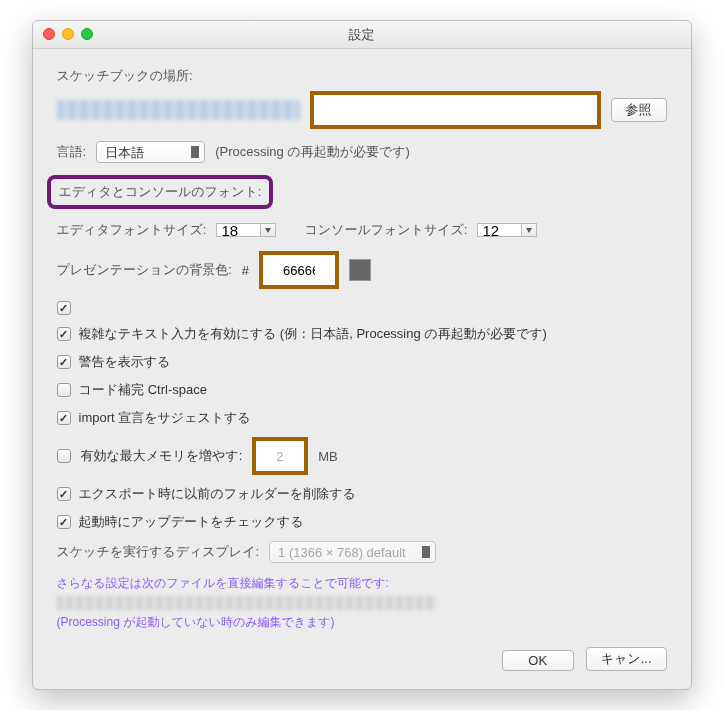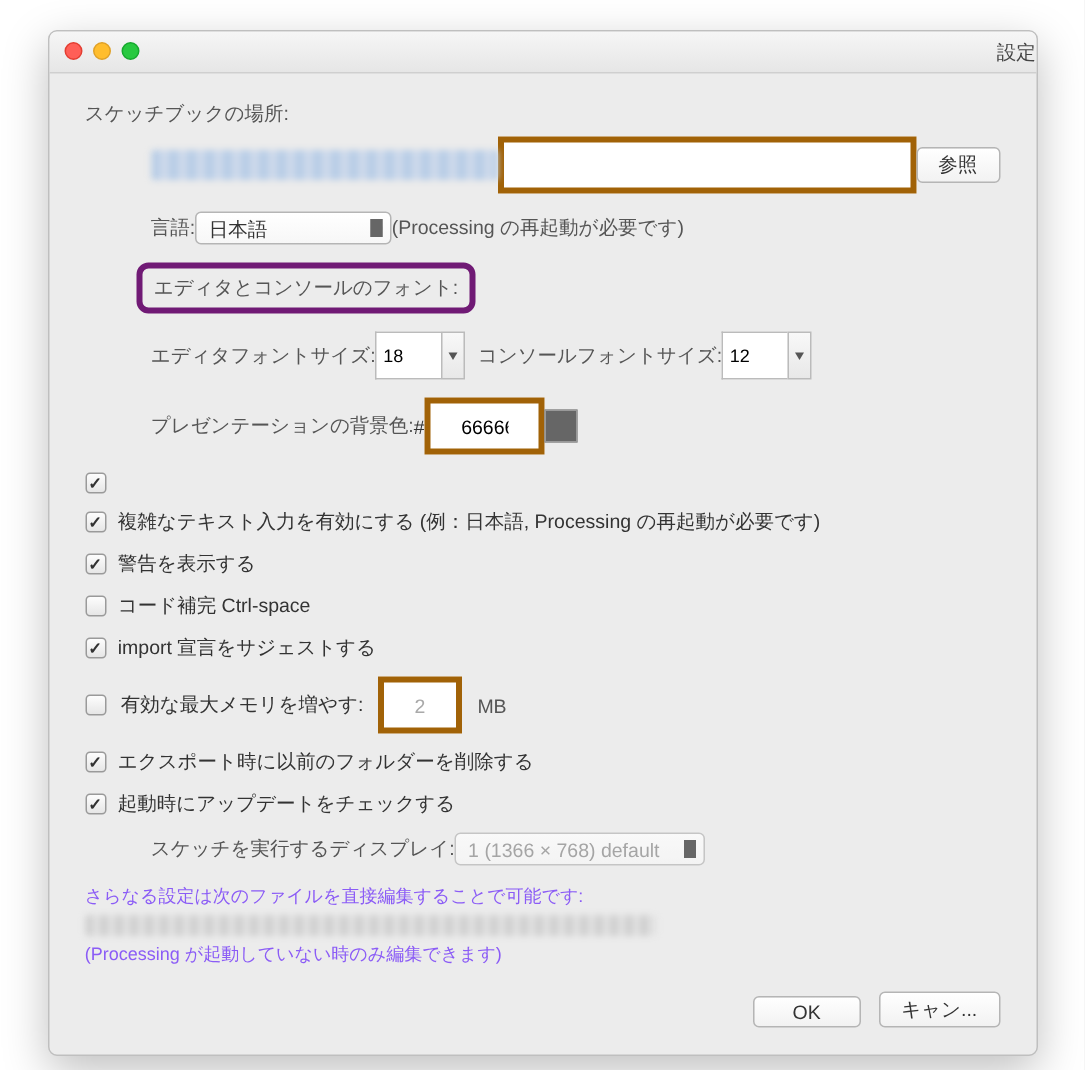--- a/index.html
+++ b/index.html
@@ -18,21 +18,21 @@
     border: 1px solid #bfbfbf;
     border-radius: 6px;
     box-shadow: 0 10px 30px rgba(0,0,0,0.25);
     overflow: hidden;
   }
   .titlebar {
     position: relative;
     height: 28px;
     background: linear-gradient(#f6f6f6, #e6e6e6);
     border-bottom: 1px solid #cfcfcf;
-    text-align: right;
+    text-align: center;
     line-height: 28px;
     font-size: 13px;
     color: #444;
   }
   .traffic {
     position: absolute;
     left: 10px;
     top: 7px;
     display: flex;
     gap: 7px;
@@ -44,23 +44,22 @@
   .tl-close { background: #ff5f57; border: 0.5px solid #e33e32; }
   .tl-min   { background: #ffbd2e; border: 0.5px solid #e0a128; }
   .tl-max   { background: #28c940; border: 0.5px solid #17a92e; }
 
   .content {
     padding: 18px 24px 18px 24px;
   }
   .row {
     display: flex;
     align-items: center;
-    gap: 0;
+    gap: 10px;
     margin-bottom: 12px;
-    margin-left: 44px;
   }
   .label { color: #555; }
   .blur-box {
     flex: 1 1 auto;
     height: 20px;
     background: repeating-linear-gradient(90deg,#b8cde6 0 6px,#cdd9eb 6px 12px);
     filter: blur(2px);
     border-radius: 2px;
   }
   .blur-line {
@@ -125,23 +124,23 @@
   .arr-down { border-top: 4px solid #555; }
 
   .combo {
     display: inline-flex;
     align-items: stretch;
   }
   .combo input {
     width: 44px;
     border: 1px solid #bbb;
     border-right: none;
-    padding: 15px 4px;
+    padding: 1px 4px;
     height: 14px;
-    font-size: 12px;
+    font-size: 15px;
     background: #fff;
   }
   .combo .drop {
     width: 16px;
     border: 1px solid #bbb;
     background: linear-gradient(#f8f8f8,#e8e8e8);
     display: flex; align-items: center; justify-content: center;
   }
   .combo .drop span {
     width:0;height:0;border-left:3px solid transparent;border-right:3px solid transparent;border-top:5px solid #555;
@@ -209,21 +208,21 @@
     </div>
     <div class="row">
       <div class="blur-box" style="max-width:260px;"></div>
       <input type="text" class="field" style="flex: 1 1 0%;">
       <button class="btn">参照</button>
     </div>
 
     <div class="row">
       <span class="label">言語:</span>
       <span class="select-wrap">
-        <select class="mac" style="width:131px">
+        <select class="mac" style="width:109px">
           <option>日本語</option>
         </select>
         <span class="sel-arrows">
             <span class="arr-up"></span>
             <span class="arr-down"></span>
           </span>
       </span>
       <span class="label">(Processing の再起動が必要です)</span>
     </div>
 

